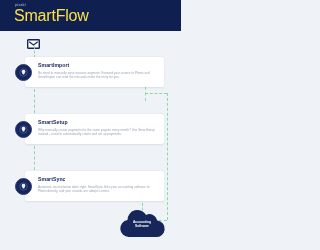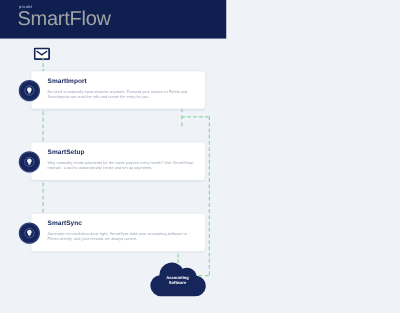--- a/index.html
+++ b/index.html
@@ -31,21 +31,21 @@
     letter-spacing: 0.3px;
     color: #8fa2c8;
     font-weight: bold;
     text-transform: lowercase;
   }
   .app-title {
     position: absolute;
     left: 14px; top: 7px;
     font-size: 16px;
     line-height: 17px;
-    color: #a3a3a3;
+    color: #fde047;
     font-weight: 400;
     letter-spacing: -0.2px;
   }
 
   
   .canvas {
     position: absolute;
     left: 0; top: 31px;
     width: 181px;
     height: 219px;

